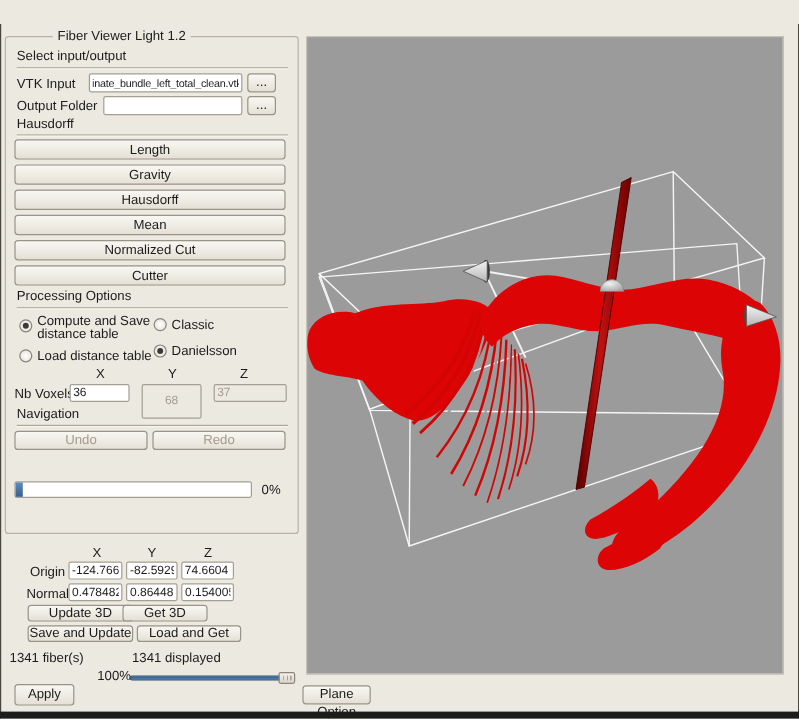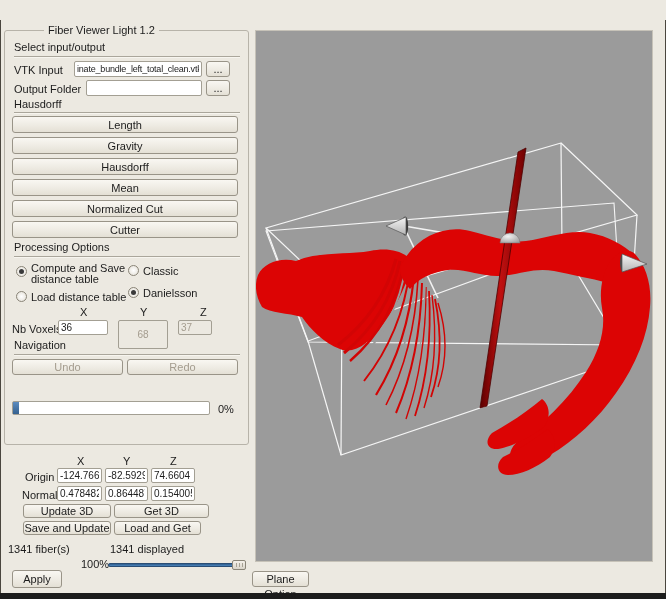--- a/index.html
+++ b/index.html
@@ -101,21 +101,21 @@
   <span class="radio checked" style="left:128px;top:287px"></span>
   <div class="radiolabel" style="left:143px;top:288px">Danielsson</div>
 
   <div class="axis" style="left:80px;top:306px">X</div>
   <div class="axis" style="left:140px;top:306px">Y</div>
   <div class="axis" style="left:200px;top:306px">Z</div>
 
   <div class="plain" style="left:12px;top:323px">Nb Voxels</div>
   <input class="field" style="left: 58px; top: 320px; width: 50px; height: 15px;" value="36">
   <input class="field disabled" style="left: 118px; top: 320px; width: 50px; height: 29px; text-align: center;" value="68">
-  <input class="field disabled" style="left: 178px; top: 320px; width: 34px; height: 15px;" value="37">
+  <input class="field disabled" style="left: 178px; top: 320px; width: 61px; height: 15px;" value="37">
 
   <div class="seclabel" style="left:14px;top:339px">Navigation</div>
   <div class="sep" style="left:14px;top:354px;width:226px"></div>
 
   <div class="btn disabled" style="left:12px;top:359px;width:111px;height:16px;line-height:15px">Undo</div>
   <div class="btn disabled" style="left:127px;top:359px;width:111px;height:16px;line-height:15px">Redo</div>
 
   <div class="progress">
     <div class="fill"></div>
   </div>
@@ -129,21 +129,21 @@
   <input class="field" style="left: 57px; top: 468px; width: 45px; height: 15px;" value="-124.766">
   <input class="field" style="left: 105px; top: 468px; width: 43px; height: 15px;" value="-82.5929">
   <input class="field" style="left: 151px; top: 468px; width: 44px; height: 15px;" value="74.6604">
 
   <div class="plain" style="left:22px;top:489px">Normal</div>
   <input class="field" style="left: 57px; top: 486px; width: 45px; height: 15px;" value="0.478482">
   <input class="field" style="left: 105px; top: 486px; width: 43px; height: 15px;" value="0.864487">
   <input class="field" style="left: 151px; top: 486px; width: 44px; height: 15px;" value="0.154005">
 
   <div class="btn" style="left:23px;top:504px;width:88px;height:14px;line-height:13px">Update 3D</div>
-  <div class="btn" style="left:114px;top:504px;width:95px;height:14px;line-height:13px">Get 3D</div>
+  <div class="btn" style="left:102px;top:504px;width:71px;height:14px;line-height:13px">Get 3D</div>
   <div class="btn" style="left:23px;top:521px;width:88px;height:14px;line-height:13px">Save and Update</div>
   <div class="btn" style="left:114px;top:521px;width:87px;height:14px;line-height:13px">Load and Get</div>
 
   <div class="plain" style="left:8px;top:543px">1341 fiber(s)</div>
   <div class="plain" style="left:110px;top:543px">1341 displayed</div>
   <div class="plain" style="left:81px;top:558px">100%</div>
   <div class="slider">
     <div class="track"></div>
     <div class="handle"></div>
   </div>

